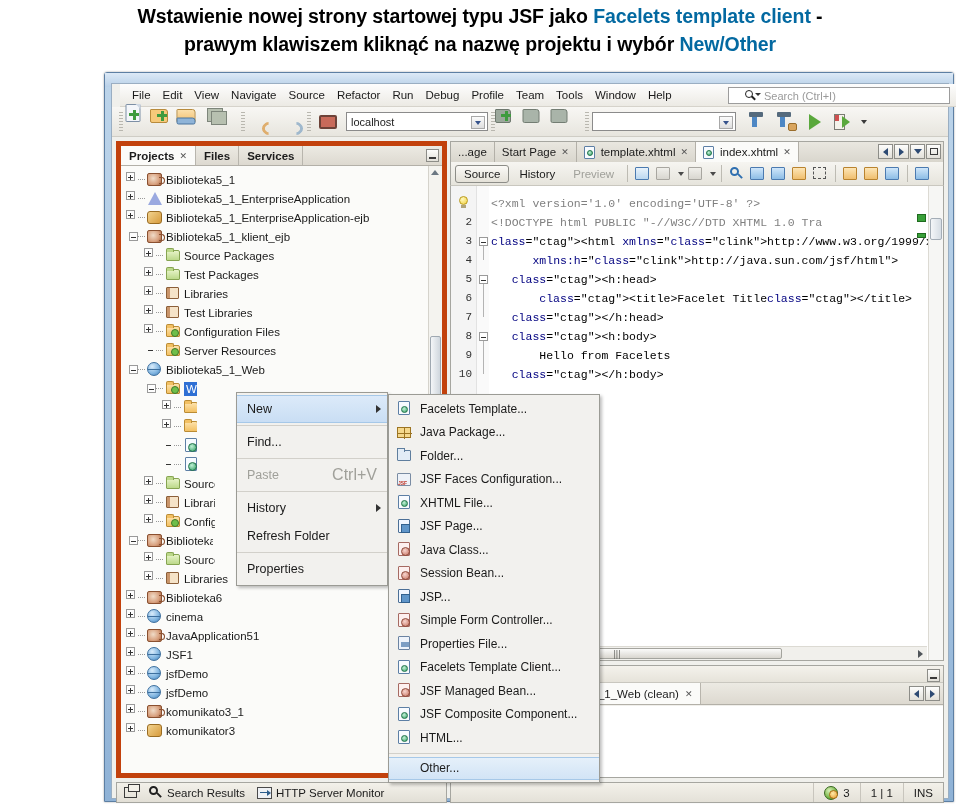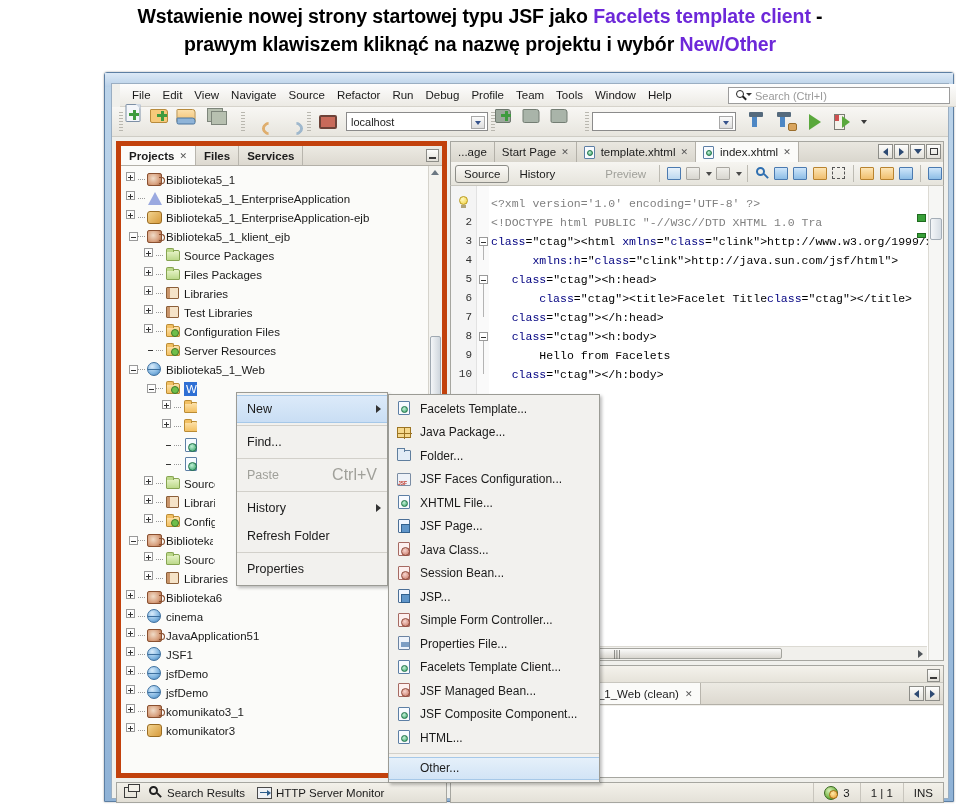--- a/index.html
+++ b/index.html
@@ -14,21 +14,21 @@
 
   
   .caption {
     position: absolute; left: 0; top: 0; width: 960px; height: 70px;
     text-align: center;
     font-size: 19.5px; font-weight: bold; color: #000;
     line-height: 28px;
     padding-top: 2px;
     letter-spacing: -0.1px;
   }
-  .caption .blue { color: #6d28d9; }
+  .caption .blue { color: #0369a1; }
 
   
   .win-outer {
     position: absolute; left: 104px; top: 72px;
     width: 850px; height: 730px;
     background: linear-gradient(to bottom,#bcd4ea 0%, #a9c6e2 55%, #8fb2d6 100%);
     border: 1px solid #5d7fa3;
     border-radius: 3px 3px 0 0;
     box-shadow: 0 0 2px rgba(0,0,0,.4);
   }
@@ -50,21 +50,21 @@
     border-bottom: 1px solid #d6d3cb;
     display: flex; align-items: center; padding-left: 6px;
   }
   .menubar .mi {
     font-size: 11.5px; color: #1a1a1a; padding: 2px 6px; cursor: default;
     white-space: nowrap;
   }
   .searchbox {
     position: absolute; right: 6px; top: 3px; width: 222px; height: 17px;
     background: #fff; border: 1px solid #9c9c9c;
-    display: flex; align-items: center; padding-left: 6px;
+    display: flex; align-items: center; padding-left: 15px;
   }
   .searchbox .sicon { width: 16px; height:14px; position: relative; flex:none; }
   .searchbox .sicon .ring {
     position:absolute; left:1px; top:1px; width:8px; height:8px;
     border:1.6px solid #222; border-radius: 50%;
   }
   .searchbox .sicon .hdl {
     position:absolute; left:7px; top:8px; width:5px; height:1.8px;
     background:#222; transform: rotate(45deg);
   }
@@ -236,21 +236,21 @@
   .edb.d i{border-left:4px solid transparent;border-right:4px solid transparent;border-top:5px solid #2d4a73;}
   .edb.m i{width:8px;height:7px;border:1px solid #3a3a3a;}
 
   .ed-toolbar{
     height:24px;background:linear-gradient(to bottom,#f6f5f1,#e6e4dc);
     border:1px solid #a6a6a0;border-top:none;border-bottom:1px solid #c9c7bf;
     display:flex;align-items:center;padding-left:4px;gap:2px;
   }
   .segbtn{font-size:11.5px;padding:2px 8px;border-radius:3px;color:#1b1b1b;cursor:default;}
   .segbtn.on{background:linear-gradient(to bottom,#fbfaf7,#e4e1d8);border:1px solid #8d8d88;}
-  .segbtn.off{color:#a0a09a;margin-left:32px;}
+  .segbtn.off{color:#a0a09a;}
   .tsep{width:1px;height:17px;background:#bdbbb3;margin:0 3px;}
   .mini{width:19px;height:18px;position:relative;}
   .mini-sq{position:absolute;left:2px;top:2px;width:14px;height:13px;border:1px solid #4b7ab0;
            background:linear-gradient(to bottom,#e8f2fb,#bcd8f0);border-radius:1px;}
   .mini-sq.gray{border-color:#a8a6a0;background:linear-gradient(to bottom,#f0efeb,#d8d6cf);}
   .mini-sq.orange{border-color:#b9832f;background:linear-gradient(to bottom,#fde5b6,#f0bf6e);}
   .mini-car{position:absolute;right:0;top:7px;width:0;height:0;border-left:3px solid transparent;
             border-right:3px solid transparent;border-top:4px solid #4a4a4a;}
 
   .ed-body{
@@ -540,21 +540,21 @@
                 </span>
                 <span class="tlabel">Source Packages</span>
               </div>
               <div class="trow">
                 <span style="display:inline-block;width:26px;flex:none;"></span>
                 <span class="thandle plus"></span>
                 <span class="dots"></span>
                 <span class="ticon">
                   <span class="i-fold grn"></span>
                 </span>
-                <span class="tlabel">Files Packages</span>
+                <span class="tlabel">Test Packages</span>
               </div>
               <div class="trow">
                 <span style="display:inline-block;width:26px;flex:none;"></span>
                 <span class="thandle plus"></span>
                 <span class="dots"></span>
                 <span class="ticon">
                   <span class="i-book"></span>
                 </span>
                 <span class="tlabel">Libraries</span>
               </div>

